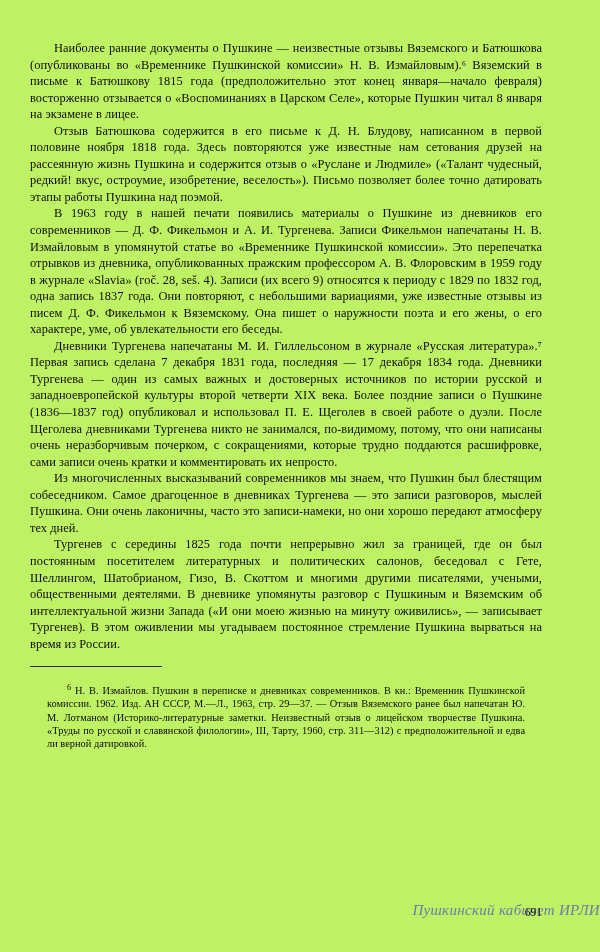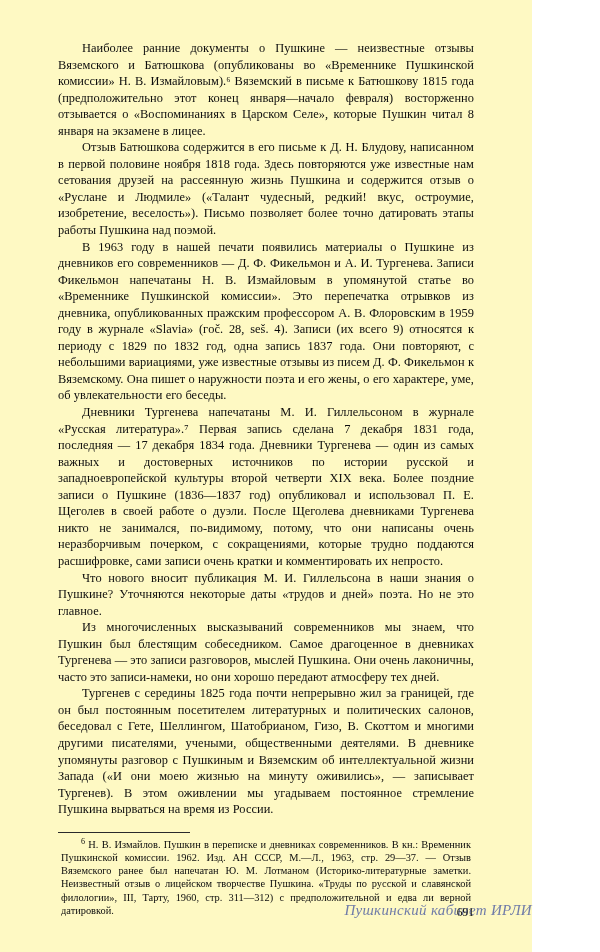--- a/index.html
+++ b/index.html
@@ -7,25 +7,25 @@
     padding: 0;
   }
   body {
     width: 600px;
     height: 952px;
     background: #ffffff;
     font-family: "Liberation Serif", serif;
   }
   .page {
     position: relative;
-    width: 532px;
+    width: 600px;
     height: 952px;
-    background: #fef9c3;
+    background: #bef264;
     box-sizing: border-box;
-    padding: 40px 58px 0 58px;
+    padding: 40px 58px 0 30px;
   }
   .body-text {
     font-size: 12.4px;
     line-height: 16.55px;
     text-align: justify;
     color: #0d0d0d;
     letter-spacing: 0.05px;
   }
   .body-text p {
     margin: 0;
@@ -34,21 +34,21 @@
     text-align-last: left;
   }
   .notes {
     margin-top: 14px;
     font-size: 10.4px;
     line-height: 13.2px;
     text-align: justify;
     color: #0d0d0d;
   }
   .notes p {
-    margin: 3px;
+    margin: 17px;
     text-indent: 20px;
     text-align: justify;
     text-align-last: left;
   }
   .notes-rule {
     width: 132px;
     height: 0;
     border-top: 1px solid #2a2a2a;
     margin: 9px 0 5px 0;
   }
@@ -87,21 +87,20 @@
 </head>
 <body>
 
 <div class="page">
 
   <div class="body-text">
     <p>Наиболее ранние документы о Пушкине — неизвестные отзывы Вяземского и Батюшкова (опубликованы во «Временнике Пушкинской комиссии» Н. В. Измайловым).⁶ Вяземский в письме к Батюшкову 1815 года (предположительно этот конец января—начало февраля) восторженно отзывается о «Воспоминаниях в Царском Селе», которые Пушкин читал 8 января на экзамене в лицее.</p>
     <p>Отзыв Батюшкова содержится в его письме к Д. Н. Блудову, написанном в первой половине ноября 1818 года. Здесь повторяются уже известные нам сетования друзей на рассеянную жизнь Пушкина и содержится отзыв о «Руслане и Людмиле» («Талант чудесный, редкий! вкус, остроумие, изобретение, веселость»). Письмо позволяет более точно датировать этапы работы Пушкина над поэмой.</p>
     <p>В 1963 году в нашей печати появились материалы о Пушкине из дневников его современников — Д. Ф. Фикельмон и А. И. Тургенева. Записи Фикельмон напечатаны Н. В. Измайловым в упомянутой статье во «Временнике Пушкинской комиссии». Это перепечатка отрывков из дневника, опубликованных пражским профессором А. В. Флоровским в 1959 году в журнале «Slavia» (гoč. 28, seš. 4). Записи (их всего 9) относятся к периоду с 1829 по 1832 год, одна запись 1837 года. Они повторяют, с небольшими вариациями, уже известные отзывы из писем Д. Ф. Фикельмон к Вяземскому. Она пишет о наружности поэта и его жены, о его характере, уме, об увлекательности его беседы.</p>
     <p>Дневники Тургенева напечатаны М. И. Гиллельсоном в журнале «Русская литература».⁷ Первая запись сделана 7 декабря 1831 года, последняя — 17 декабря 1834 года. Дневники Тургенева — один из самых важных и достоверных источников по истории русской и западноевропейской культуры второй четверти XIX века. Более поздние записи о Пушкине (1836—1837 год) опубликовал и использовал П. Е. Щеголев в своей работе о дуэли. После Щеголева дневниками Тургенева никто не занимался, по-видимому, потому, что они написаны очень неразборчивым почерком, с сокращениями, которые трудно поддаются расшифровке, сами записи очень кратки и комментировать их непросто.</p>
-    <p>Что нового вносит публикация М. И. Гиллельсона в наши знания о Пушкине? Уточняются некоторые даты «трудов и дней» поэта. Но не это главное.</p>
     <p>Из многочисленных высказываний современников мы знаем, что Пушкин был блестящим собеседником. Самое драгоценное в дневниках Тургенева — это записи разговоров, мыслей Пушкина. Они очень лаконичны, часто это записи-намеки, но они хорошо передают атмосферу тех дней.</p>
     <p>Тургенев с середины 1825 года почти непрерывно жил за границей, где он был постоянным посетителем литературных и политических салонов, беседовал с Гете, Шеллингом, Шатобрианом, Гизо, В. Скоттом и многими другими писателями, учеными, общественными деятелями. В дневнике упомянуты разговор с Пушкиным и Вяземским об интеллектуальной жизни Запада («И они моею жизнью на минуту оживились», — записывает Тургенев). В этом оживлении мы угадываем постоянное стремление Пушкина вырваться на время из России.</p>
   </div>
 
   <div class="notes">
     <div class="notes-rule"></div>
     <p><span class="sup-marker">6</span> <span>Н. В. Измайлов. Пушкин в переписке и дневниках современников. В кн.: Временник Пушкинской комиссии. 1962. Изд. АН СССР, М.—Л., 1963, стр. 29—37. — Отзыв Вяземского ранее был напечатан Ю. М. Лотманом (Историко-литературные заметки. Неизвестный отзыв о лицейском творчестве Пушкина. «Труды по русской и славянской филологии», III, Тарту, 1960, стр. 311—312) с предположительной и едва ли верной датировкой.</span></p>
   </div>
 
   <div class="footer">

